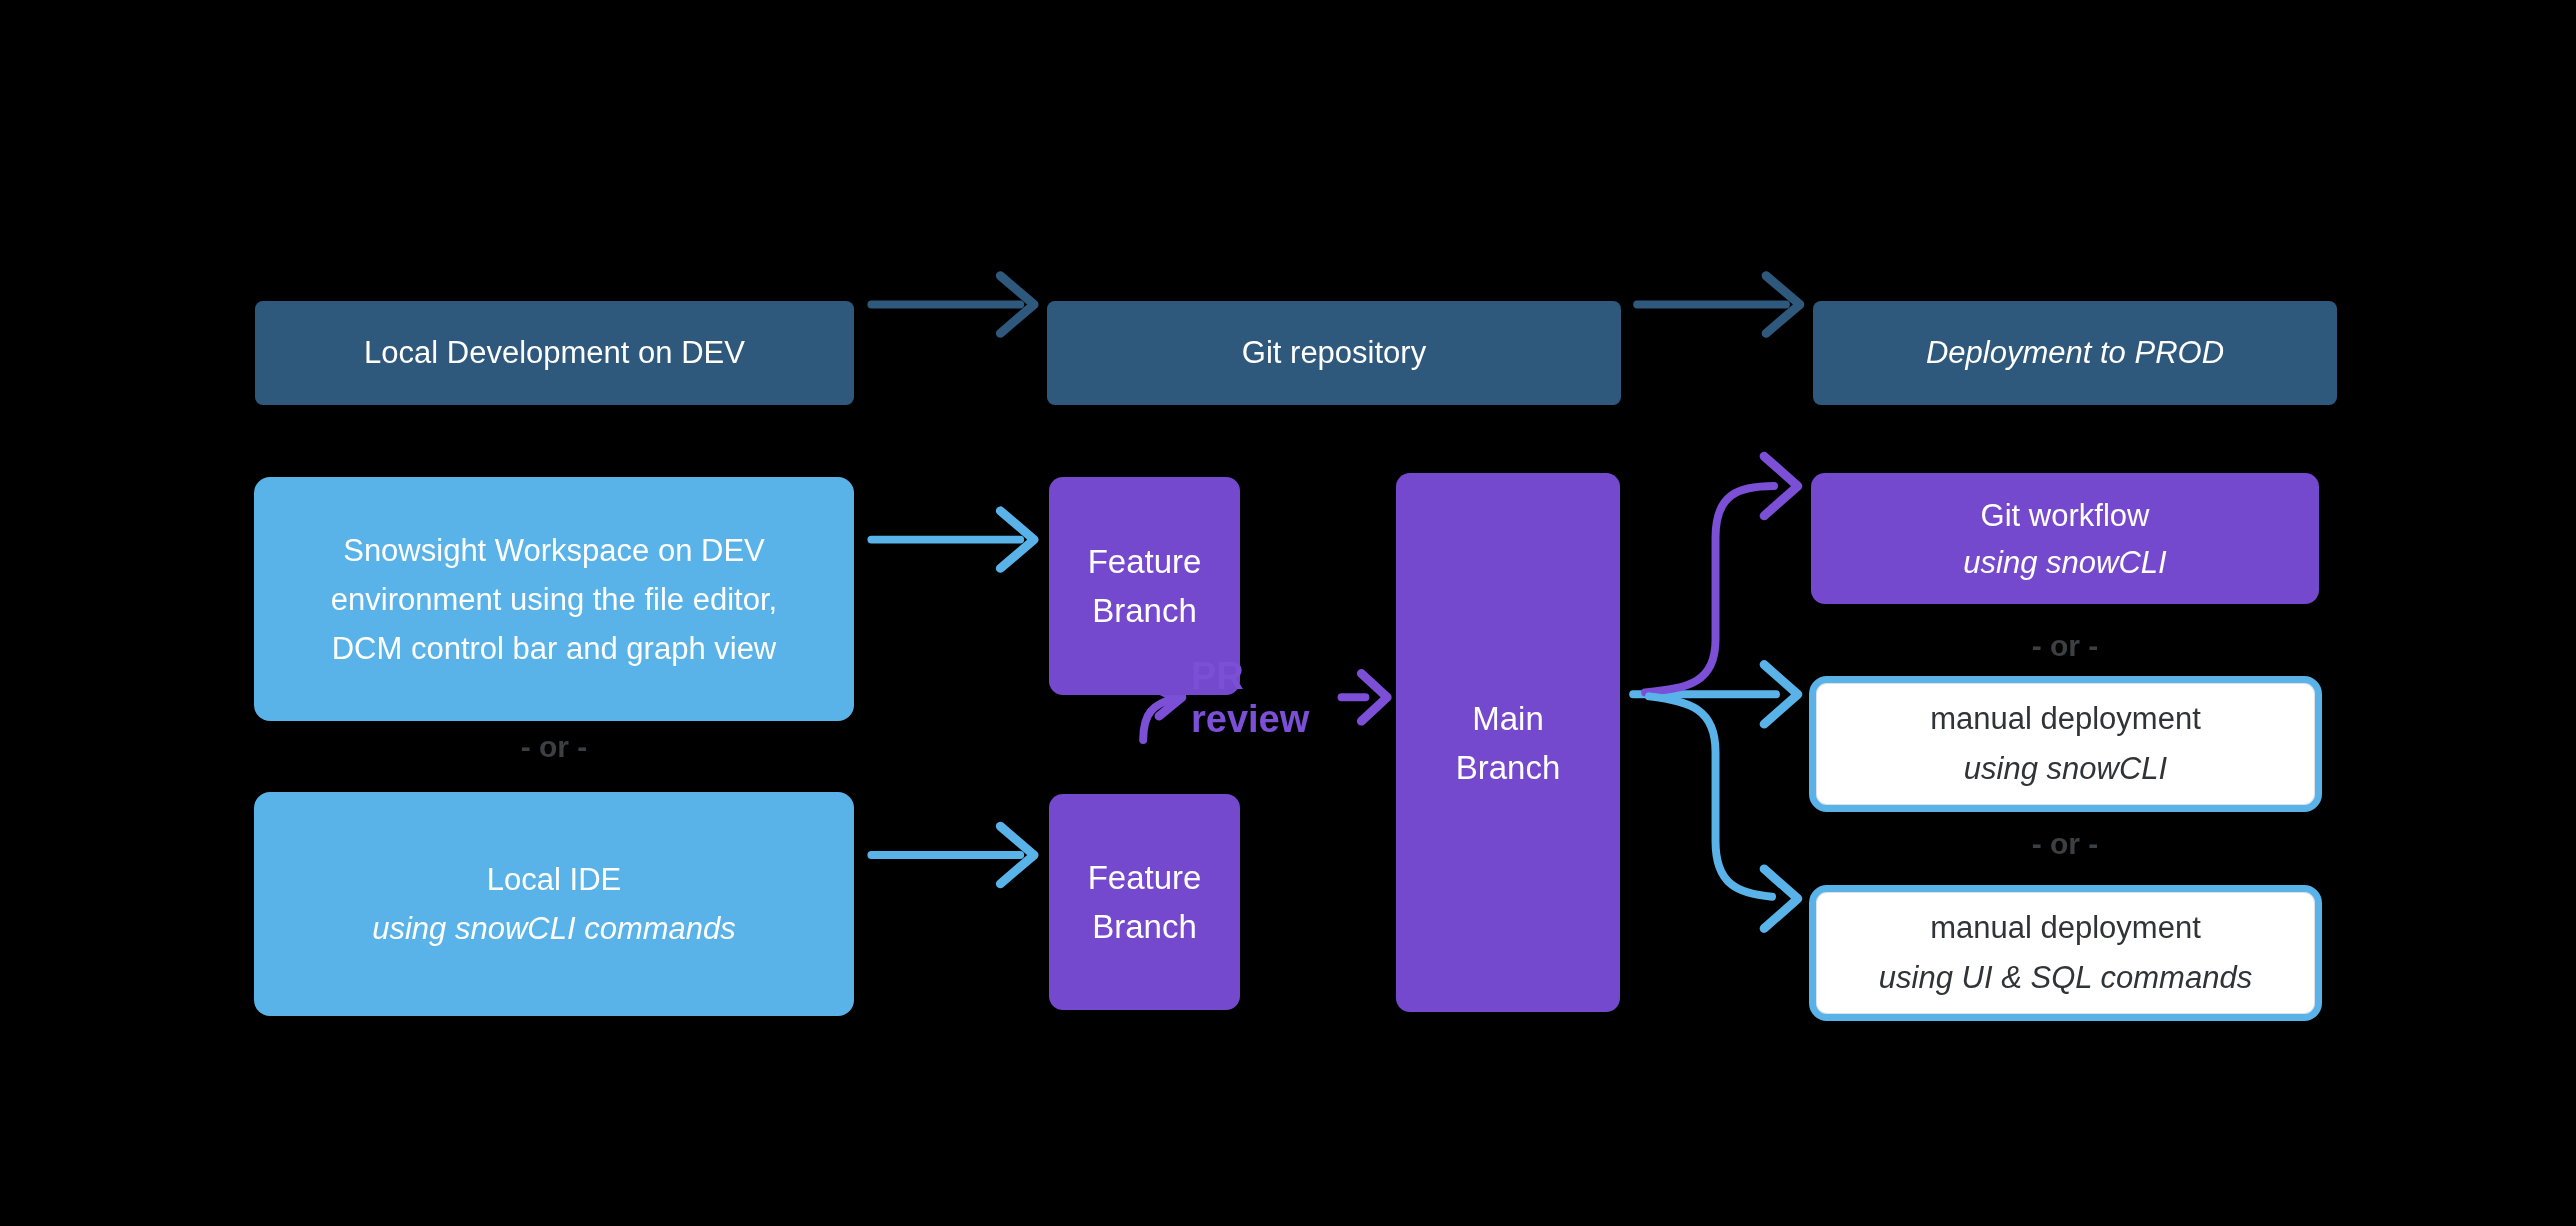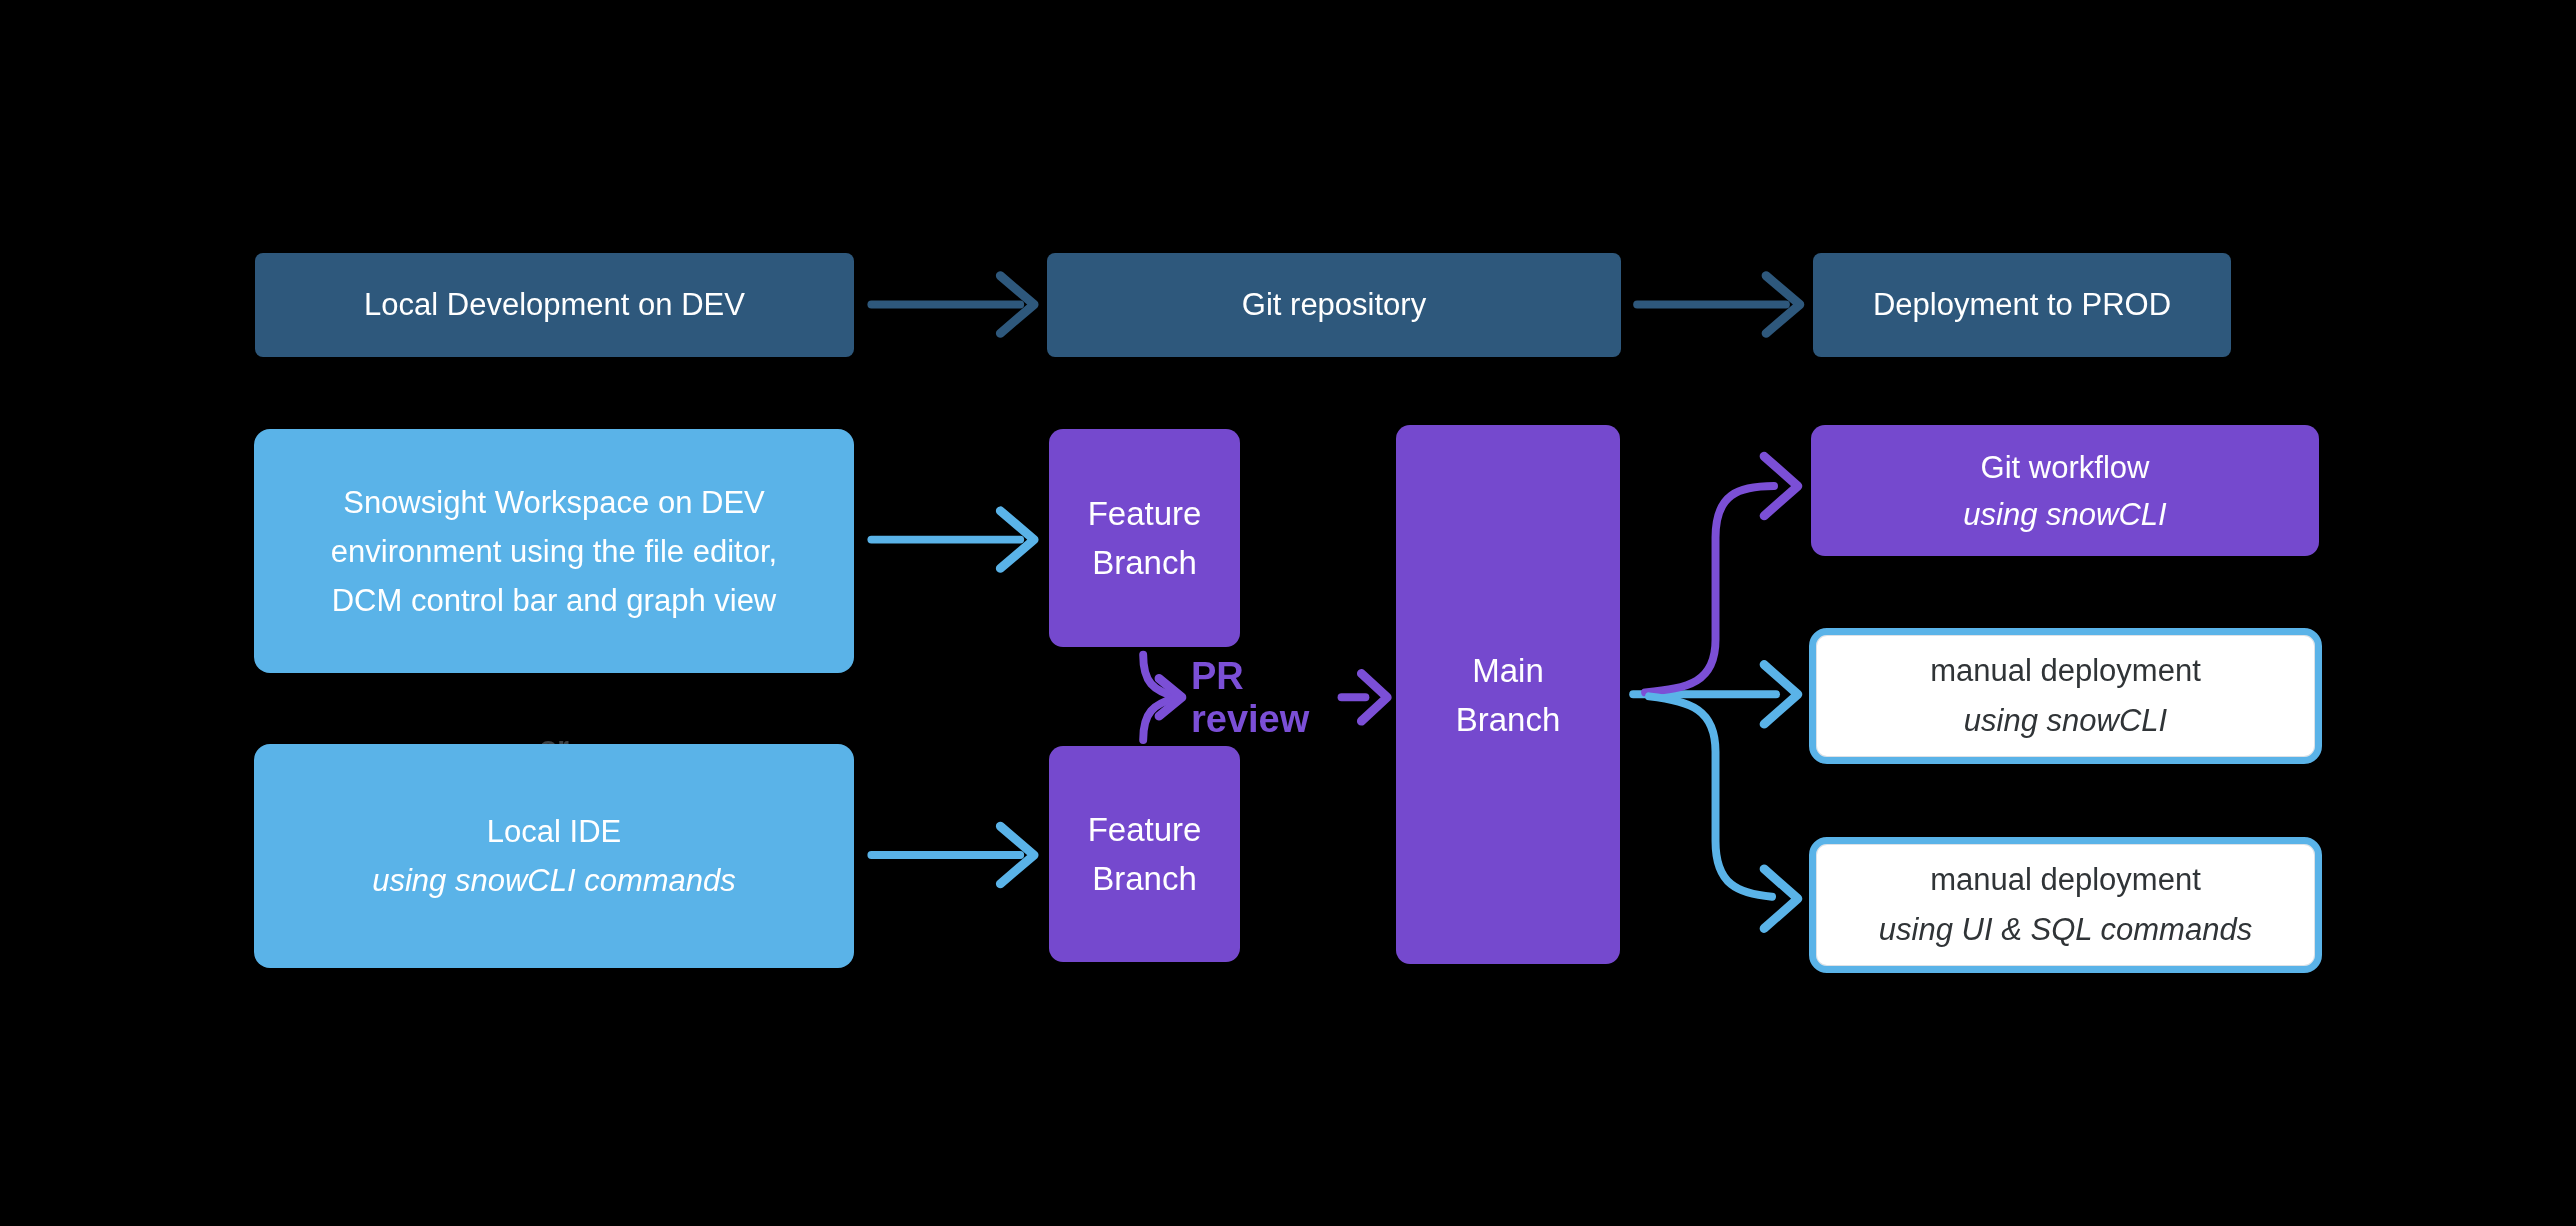--- a/index.html
+++ b/index.html
@@ -11,20 +11,21 @@
     overflow:hidden;
   }
   .box{
     position:absolute;
     display:flex;flex-direction:column;
     align-items:center;justify-content:center;
     text-align:center;
     color:#fff;
     font-size:31px;font-weight:500;
     box-sizing:border-box;
+    margin-top:48px;
   }
   .dark{background:var(--darkblue);border-radius:8px;}
   .light{background:var(--lightblue);border-radius:16px;line-height:49px;}
   .purplebox{background:var(--purple);border-radius:14px;font-size:33px;line-height:49px;}
   .purplebox.small{font-size:31px;line-height:47px;}
   .whitebox{
     background:#fff;
     border:7px solid var(--lightblue);
     border-radius:18px;
     color:var(--textdark);
@@ -84,21 +85,21 @@
     <path class="st-blue" d="M 1662 702 C 1704 707 1729 715 1729 758 L 1729 848 C 1729 892 1752 901 1786 904"></path>
     <path class="st-blue-head" d="M 1778 876 L 1812 906 L 1778 936"></path>
   </svg>
 
   <div class="box dark" style="left:255px;top:253px;width:599px;height:104px;">
     <span>Local Development on DEV</span>
   </div>
   <div class="box dark" style="left:1047px;top:253px;width:574px;height:104px;">
     <span>Git repository</span>
   </div>
-  <div class="box dark" style="left:1813px;top:253px;width:418px;height:104px;">
+  <div class="box dark" style="left:1813px;top:253px;width:524px;height:104px;font-style:italic;">
     <span>Deployment to PROD</span>
   </div>
 
   <div class="box light" style="left:254px;top:429px;width:600px;height:244px;">
     <span>Snowsight Workspace on DEV</span>
     <span>environment using the file editor,</span>
     <span>DCM control bar and graph view</span>
   </div>
 
   <div class="or" style="left:254px;top:681px;width:600px;height:38px;">- or -</div>

